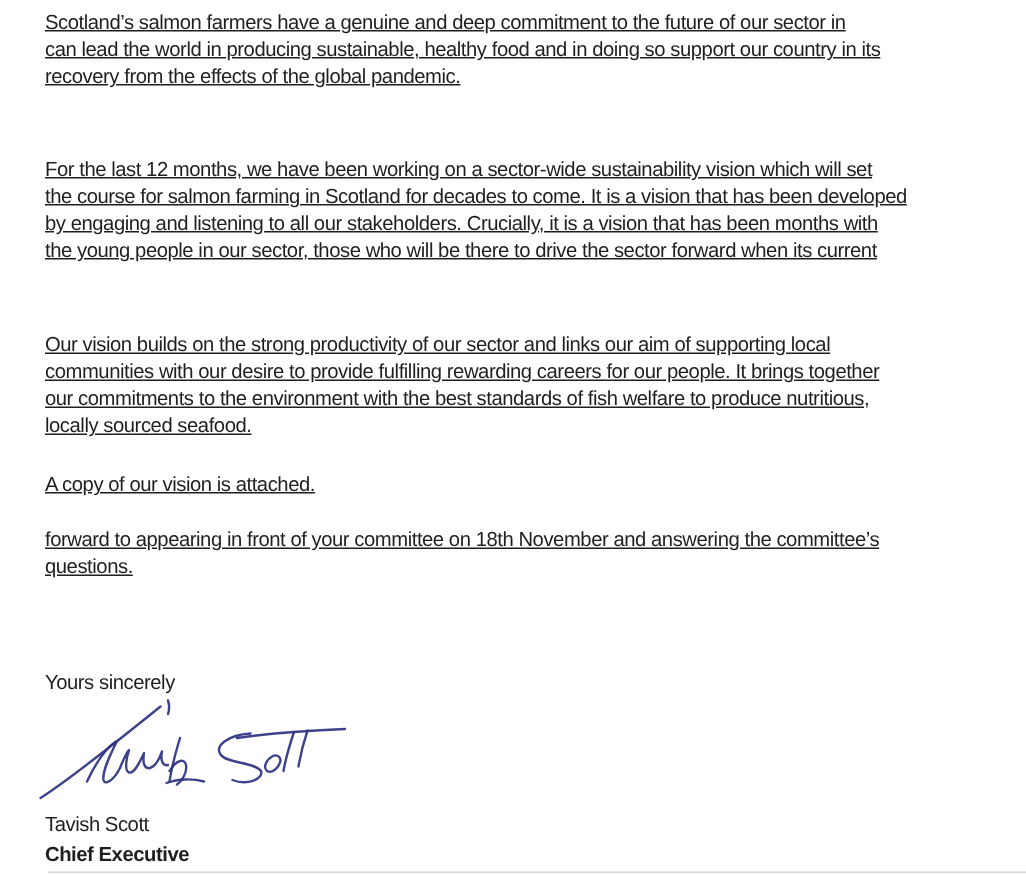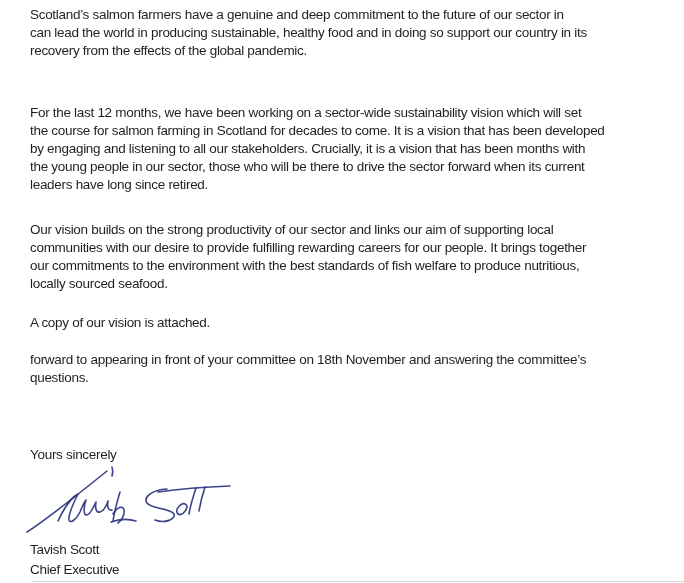--- a/index.html
+++ b/index.html
@@ -17,22 +17,22 @@
     color: var(--text-color);
   }
   .para {
     position: absolute;
     left: 30px;
     font-size: 13.5px;
     line-height: 18px;
     letter-spacing: -0.3px;
     color: var(--text-color);
   }
-  .tline { white-space: nowrap; height: 18px; }
-  .bold { font-weight: 400; }
+  .tline { white-space: nowrap; height: 18px; text-decoration: underline; }
+  .bold { font-weight: 700; }
   .sig-svg { position: absolute; left: 24px; top: 464px; }
   .sig-svg path {
     fill: none;
     stroke: var(--ink-color);
     stroke-width: 1.6;
     stroke-linecap: round;
     stroke-linejoin: round;
     opacity: 0.92;
   }
   .page-edge-line {
@@ -53,21 +53,20 @@
       <div class="tline">Scotland’s salmon farmers have a genuine and deep commitment to the future of our sector in</div>
       <div class="tline">can lead the world in producing sustainable, healthy food and in doing so support our country in its</div>
       <div class="tline">recovery from the effects of the global pandemic.</div>
     </div>
 
   <div class="para" style="top:104px">
       <div class="tline">For the last 12 months, we have been working on a sector-wide sustainability vision which will set</div>
       <div class="tline">the course for salmon farming in Scotland for decades to come. It is a vision that has been developed</div>
       <div class="tline">by engaging and listening to all our stakeholders. Crucially, it is a vision that has been months with</div>
       <div class="tline">the young people in our sector, those who will be there to drive the sector forward when its current</div>
-      <div class="tline">leaders have long since retired.</div>
     </div>
 
   <div class="para" style="top:221px">
       <div class="tline">Our vision builds on the strong productivity of our sector and links our aim of supporting local</div>
       <div class="tline">communities with our desire to provide fulfilling rewarding careers for our people. It brings together</div>
       <div class="tline">our commitments to the environment with the best standards of fish welfare to produce nutritious,</div>
       <div class="tline">locally sourced seafood.</div>
     </div>
 
   <div class="para" style="top:314px">

